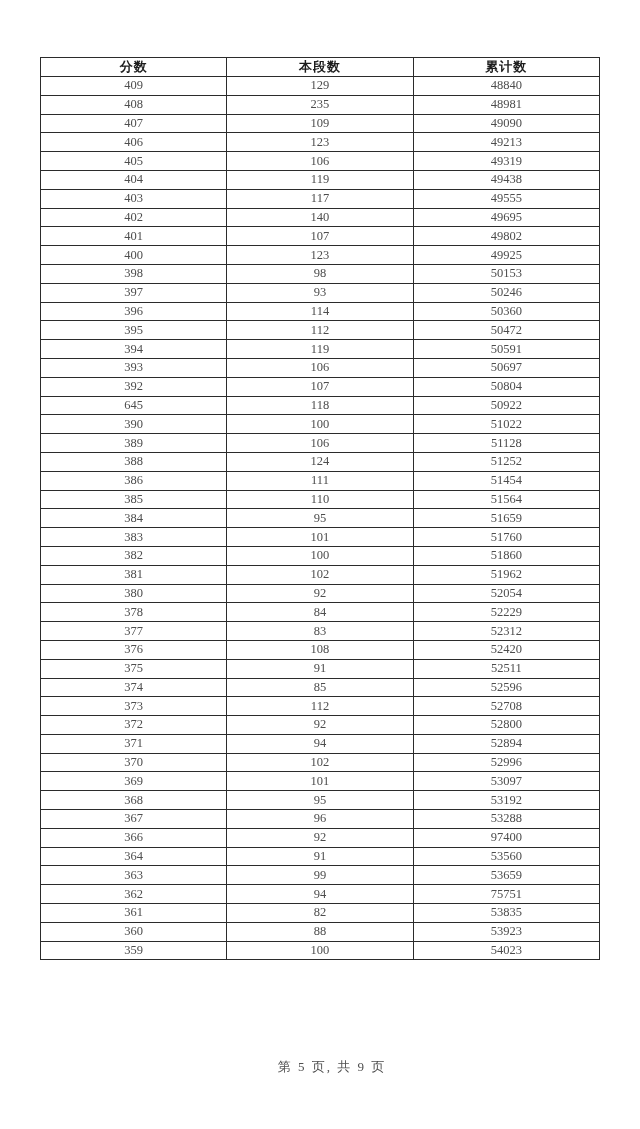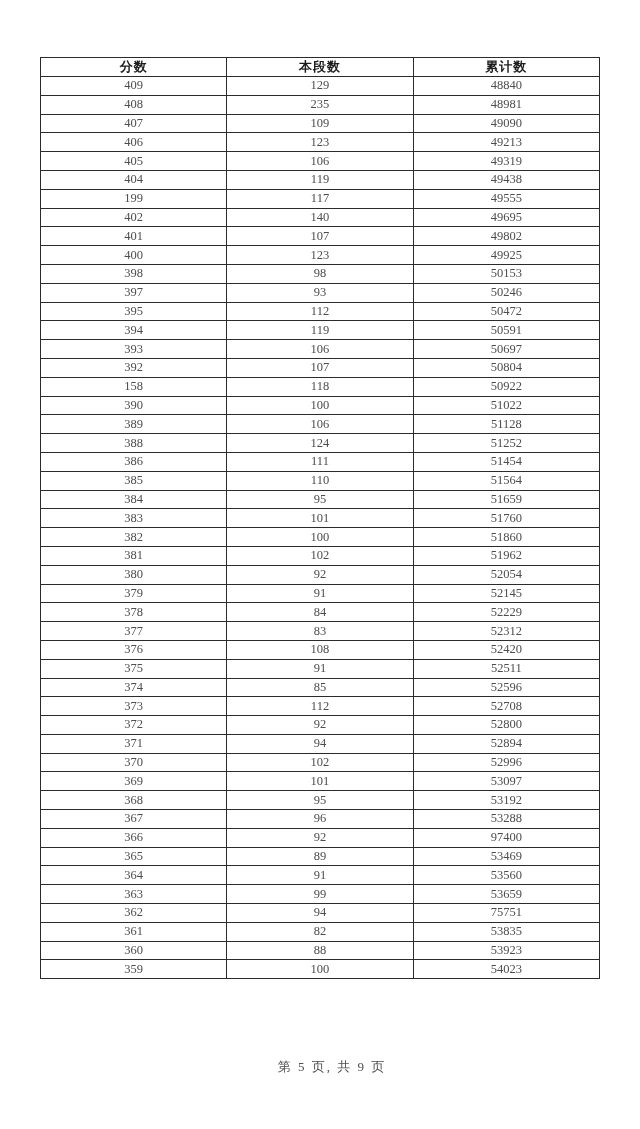--- a/index.html
+++ b/index.html
@@ -90,21 +90,21 @@
           <td>405</td>
           <td>106</td>
           <td>49319</td>
         </tr>
         <tr>
           <td>404</td>
           <td>119</td>
           <td>49438</td>
         </tr>
         <tr>
-          <td>199</td>
+          <td>403</td>
           <td>117</td>
           <td>49555</td>
         </tr>
         <tr>
           <td>402</td>
           <td>140</td>
           <td>49695</td>
         </tr>
         <tr>
           <td>401</td>
@@ -120,41 +120,46 @@
           <td>398</td>
           <td>98</td>
           <td>50153</td>
         </tr>
         <tr>
           <td>397</td>
           <td>93</td>
           <td>50246</td>
         </tr>
         <tr>
+          <td>396</td>
+          <td>114</td>
+          <td>50360</td>
+        </tr>
+        <tr>
           <td>395</td>
           <td>112</td>
           <td>50472</td>
         </tr>
         <tr>
           <td>394</td>
           <td>119</td>
           <td>50591</td>
         </tr>
         <tr>
           <td>393</td>
           <td>106</td>
           <td>50697</td>
         </tr>
         <tr>
           <td>392</td>
           <td>107</td>
           <td>50804</td>
         </tr>
         <tr>
-          <td>158</td>
+          <td>645</td>
           <td>118</td>
           <td>50922</td>
         </tr>
         <tr>
           <td>390</td>
           <td>100</td>
           <td>51022</td>
         </tr>
         <tr>
           <td>389</td>
@@ -195,25 +200,20 @@
           <td>381</td>
           <td>102</td>
           <td>51962</td>
         </tr>
         <tr>
           <td>380</td>
           <td>92</td>
           <td>52054</td>
         </tr>
         <tr>
-          <td>379</td>
-          <td>91</td>
-          <td>52145</td>
-        </tr>
-        <tr>
           <td>378</td>
           <td>84</td>
           <td>52229</td>
         </tr>
         <tr>
           <td>377</td>
           <td>83</td>
           <td>52312</td>
         </tr>
         <tr>
@@ -263,25 +263,20 @@
         </tr>
         <tr>
           <td>367</td>
           <td>96</td>
           <td>53288</td>
         </tr>
         <tr>
           <td>366</td>
           <td>92</td>
           <td>97400</td>
-        </tr>
-        <tr>
-          <td>365</td>
-          <td>89</td>
-          <td>53469</td>
         </tr>
         <tr>
           <td>364</td>
           <td>91</td>
           <td>53560</td>
         </tr>
         <tr>
           <td>363</td>
           <td>99</td>
           <td>53659</td>

